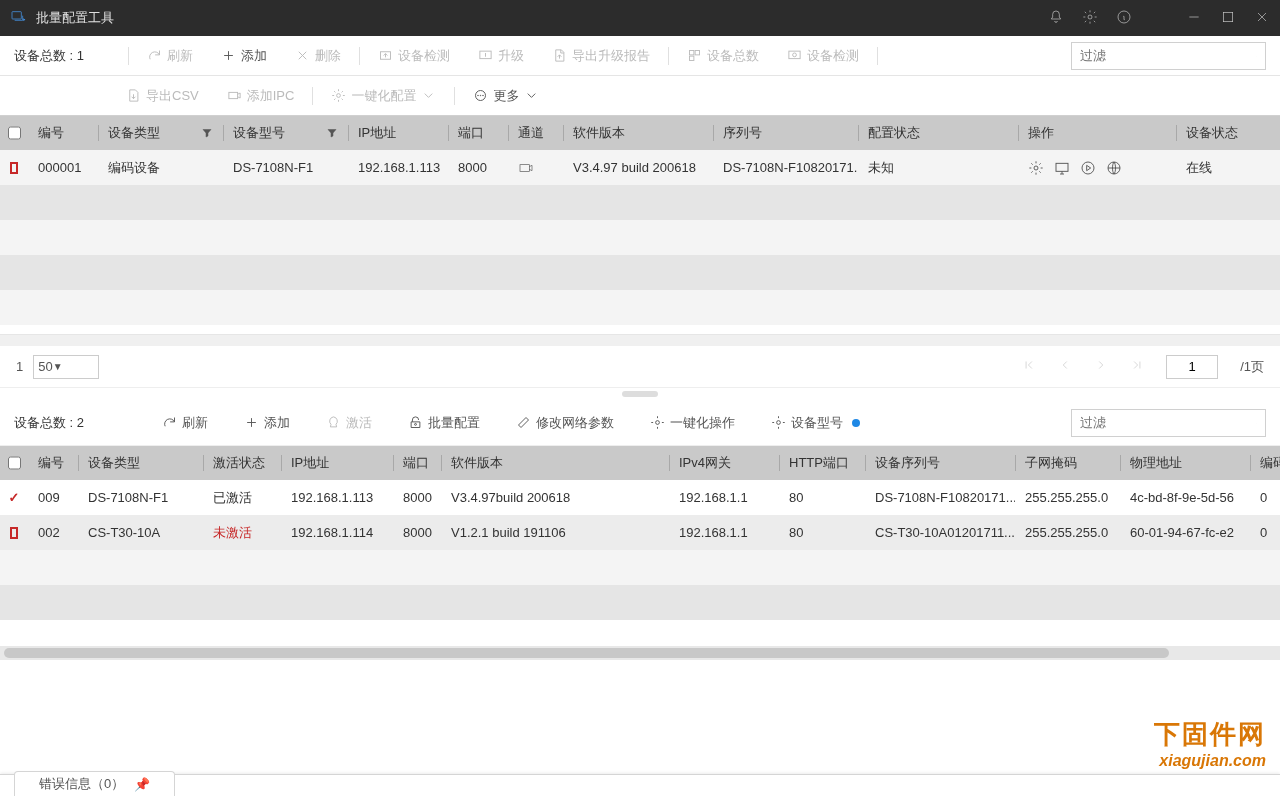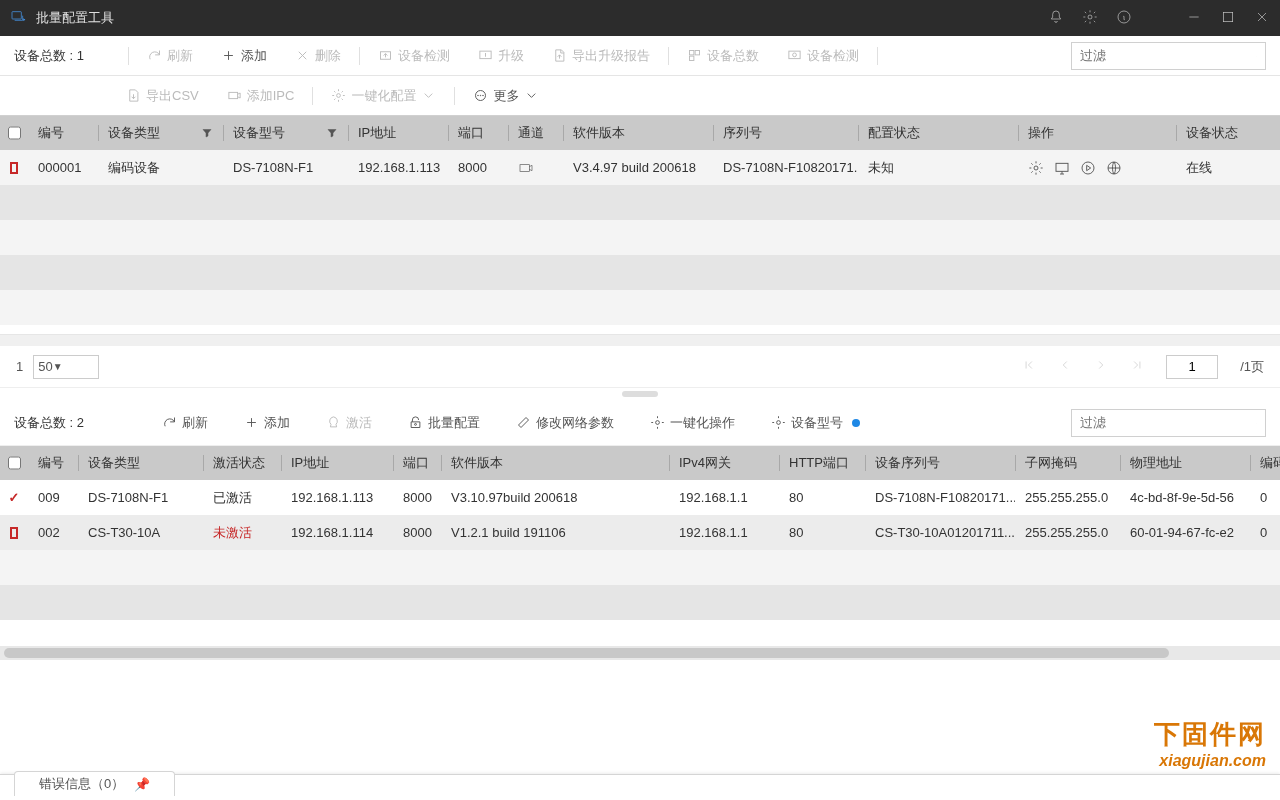--- a/index.html
+++ b/index.html
@@ -401,21 +401,21 @@
 <div class="lower-body">
   <div class="trow" style="background:#fff">
     <div class="cb td">
         <span style="color:#c62828;font-weight:bold;">✓</span>
       </div>
     <div class="td l-c1">009</div>
     <div class="td l-c2">DS-7108N-F1</div>
     <div class="td l-c3">已激活</div>
     <div class="td l-c4">192.168.1.113</div>
     <div class="td l-c5">8000</div>
-    <div class="td l-c6">V3.10.97build 200618</div>
+    <div class="td l-c6">V3.4.97build 200618</div>
     <div class="td l-c7">192.168.1.1</div>
     <div class="td l-c8">80</div>
     <div class="td l-c9">DS-7108N-F10820171...</div>
     <div class="td l-c10">255.255.255.0</div>
     <div class="td l-c11">4c-bd-8f-9e-5d-56</div>
     <div class="td l-c12">0</div>
   </div>
   <div class="trow" style="background:#ececec">
     <div class="cb td">
         <span class="redsq"></span>

